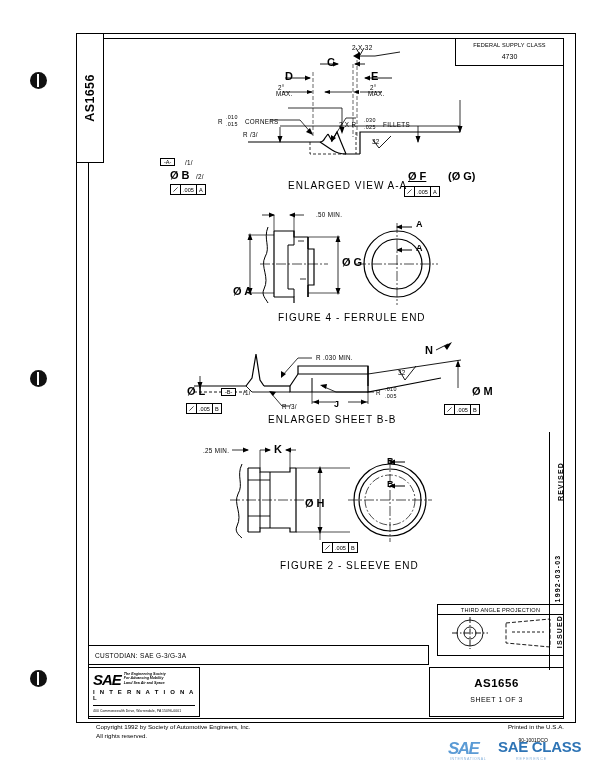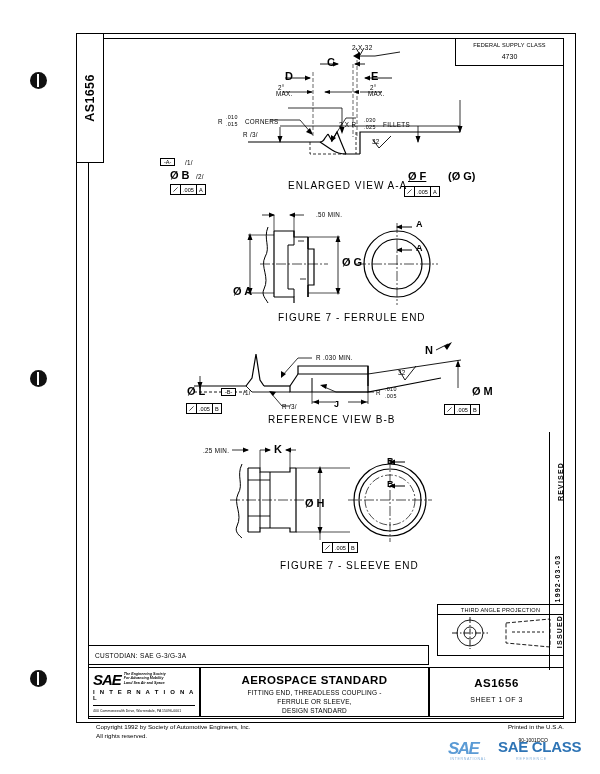--- a/index.html
+++ b/index.html
@@ -283,21 +283,21 @@
       <line x1="165" y1="45" x2="180" y2="45" stroke-width="1"></line>
       <path d="M164,45 L170,42.5 L170,47.5 Z" fill="#000" stroke="none"></path>
     </g>
   </svg>
 
   <div class="small-lbl" style="left:316px;top:211px;">.50 MIN.</div>
   <div class="dim-lbl" style="left:233px;top:256px;margin-top:29px;">Ø A</div>
   <div class="dim-lbl" style="left:342px;top:256px;">Ø G</div>
   <div class="dim-lbl" style="left:416px;top:219px;font-size:9px;">A</div>
   <div class="dim-lbl" style="left:416px;top:243px;font-size:9px;">A</div>
-  <div class="fig-cap" style="left:278px;top:312px;">FIGURE 7 - FERRULE END</div>
+  <div class="fig-cap" style="left:278px;top:312px;">FIGURE 4 - FERRULE END</div>
 
   <svg style="position:absolute;left:186px;top:330px;" width="310" height="90" viewBox="0 0 310 90">
     <g stroke="#000" fill="none" stroke-width="1">
 
       <path d="M126,28 L112,28 L96,46" stroke-width="0.8"></path>
       <path d="M95,48 L95,41 L100,44 Z" fill="#000" stroke="none"></path>
 
       <path d="M104,76 L96,76 L84,62" stroke-width="0.8"></path>
       <path d="M83,61 L90,62 L87,66 Z" fill="#000" stroke="none"></path>
 
@@ -364,21 +364,21 @@
   <div class="fcf" style="left:444px;top:404px;">
     <div class="sym">
       <svg width="7" height="7" viewBox="0 0 10 10">
           <line x1="2" y1="8" x2="8" y2="2" stroke="#000" stroke-width="1"></line>
         </svg>
     </div>
     <div>.005</div>
     <div>B</div>
   </div>
 
-  <div class="fig-cap" style="left:268px;top:414px;">REFERENCE VIEW B-B</div>
+  <div class="fig-cap" style="left:268px;top:414px;">ENLARGED SHEET B-B</div>
 
   <svg style="position:absolute;left:200px;top:436px;" width="260" height="110" viewBox="0 0 260 110">
     <g stroke="#000" fill="none" stroke-width="1">
 
       <line x1="32" y1="14" x2="48" y2="14" stroke-width="0.8"></line>
       <path d="M49,14 L43,11.5 L43,16.5 Z" fill="#000" stroke="none"></path>
 
       <line x1="60" y1="14" x2="70" y2="14" stroke-width="0.8"></line>
       <line x1="86" y1="14" x2="96" y2="14" stroke-width="0.8"></line>
       <path d="M71,14 L65,11.5 L65,16.5 Z" fill="#000" stroke="none"></path>
@@ -429,21 +429,21 @@
   <div class="fcf" style="left:322px;top:542px;">
     <div class="sym">
       <svg width="7" height="7" viewBox="0 0 10 10">
           <line x1="2" y1="8" x2="8" y2="2" stroke="#000" stroke-width="1"></line>
         </svg>
     </div>
     <div>.005</div>
     <div>B</div>
   </div>
 
-  <div class="fig-cap" style="left:280px;top:560px;">FIGURE 7 - SLEEVE END</div>
+  <div class="fig-cap" style="left:280px;top:560px;">FIGURE 2 - SLEEVE END</div>
 
   <div class="tap">
     <div class="hd">THIRD ANGLE PROJECTION</div>
     <svg width="125" height="36" viewBox="0 0 125 36">
       <g stroke="#000" fill="none" stroke-width="0.9">
         <circle cx="32" cy="18" r="13"></circle>
         <circle cx="32" cy="18" r="6"></circle>
         <line x1="14" y1="18" x2="50" y2="18" stroke-dasharray="6,2,1.5,2"></line>
         <line x1="32" y1="2" x2="32" y2="34" stroke-dasharray="6,2,1.5,2"></line>
         <path d="M68,8 L112,4 L112,32 L68,28 Z" stroke-dasharray="4,2"></path>
@@ -463,26 +463,20 @@
         <div class="sae-tag">The Engineering Society</div>
         <div class="sae-tag">For Advancing Mobility</div>
         <div class="sae-tag">Land Sea Air and Space</div>
       </div>
     </div>
     <div class="sae-intl" style="margin-top:1px;">I N T E R N A T I O N A L</div>
     <div style="border-top:1px solid #000;margin-top:4px;"></div>
     <div class="sae-addr" style="margin-top:3px;">400 Commonwealth Drive, Warrendale, PA 15096-0001</div>
   </div>
 
-  <div class="blk-title">
-    <div class="aero">AEROSPACE STANDARD</div>
-    <div class="subt">FITTING END, THREADLESS COUPLING -</div>
-    <div class="subt" style="margin-top:0;">FERRULE OR SLEEVE,</div>
-    <div class="subt" style="margin-top:0;">DESIGN STANDARD</div>
-  </div>
 
   <div class="blk-num">
     <div class="asnum">AS1656</div>
     <div class="sheet">SHEET 1 OF 3</div>
   </div>
 
   <div class="copy">
     <div>Copyright  1992   by Society of Automotive Engineers, Inc.</div>
     <div>All rights reserved.</div>
   </div>

